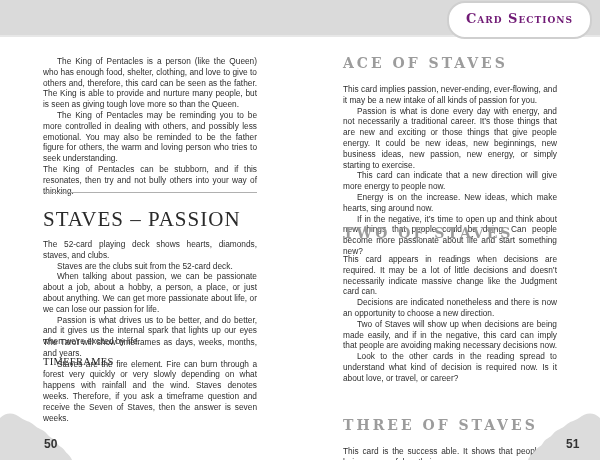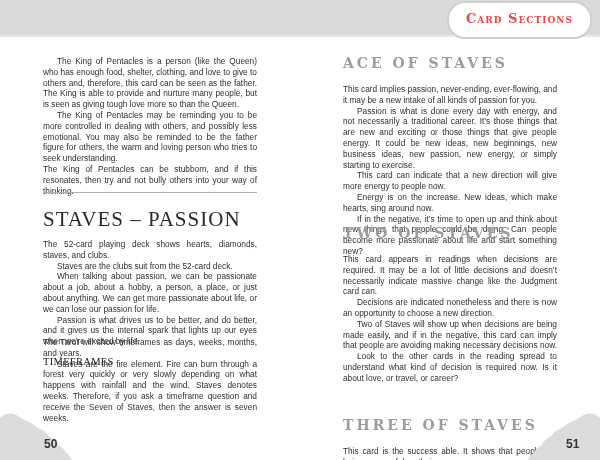--- a/index.html
+++ b/index.html
@@ -15,21 +15,21 @@
   }
   
   .header-tab{
     position:absolute;left:447px;top:1px;width:145px;height:38px;
     background:#ffffff;border:2px solid #cfcfcf;border-radius:18px;
     box-sizing:border-box;display:flex;align-items:center;justify-content:center;
     padding-bottom:3px;
   }
   .tab-label{
     font-family:"DejaVu Serif", serif;font-weight:bold;font-size:13px;
-    letter-spacing:1px;color:#ef4444;font-variant:small-caps;
+    letter-spacing:1px;color:#701a75;font-variant:small-caps;
   }
   
   .col{position:absolute;width:214px;}
   .body-text p{
     margin:0;font-size:8.3px;line-height:10.8px;color:#2e2e2e;
     text-align:justify;
   }
   .body-text p.indent{text-indent:14px;}
   .divider{
     position:absolute;left:43px;top:192px;width:214px;height:0;

